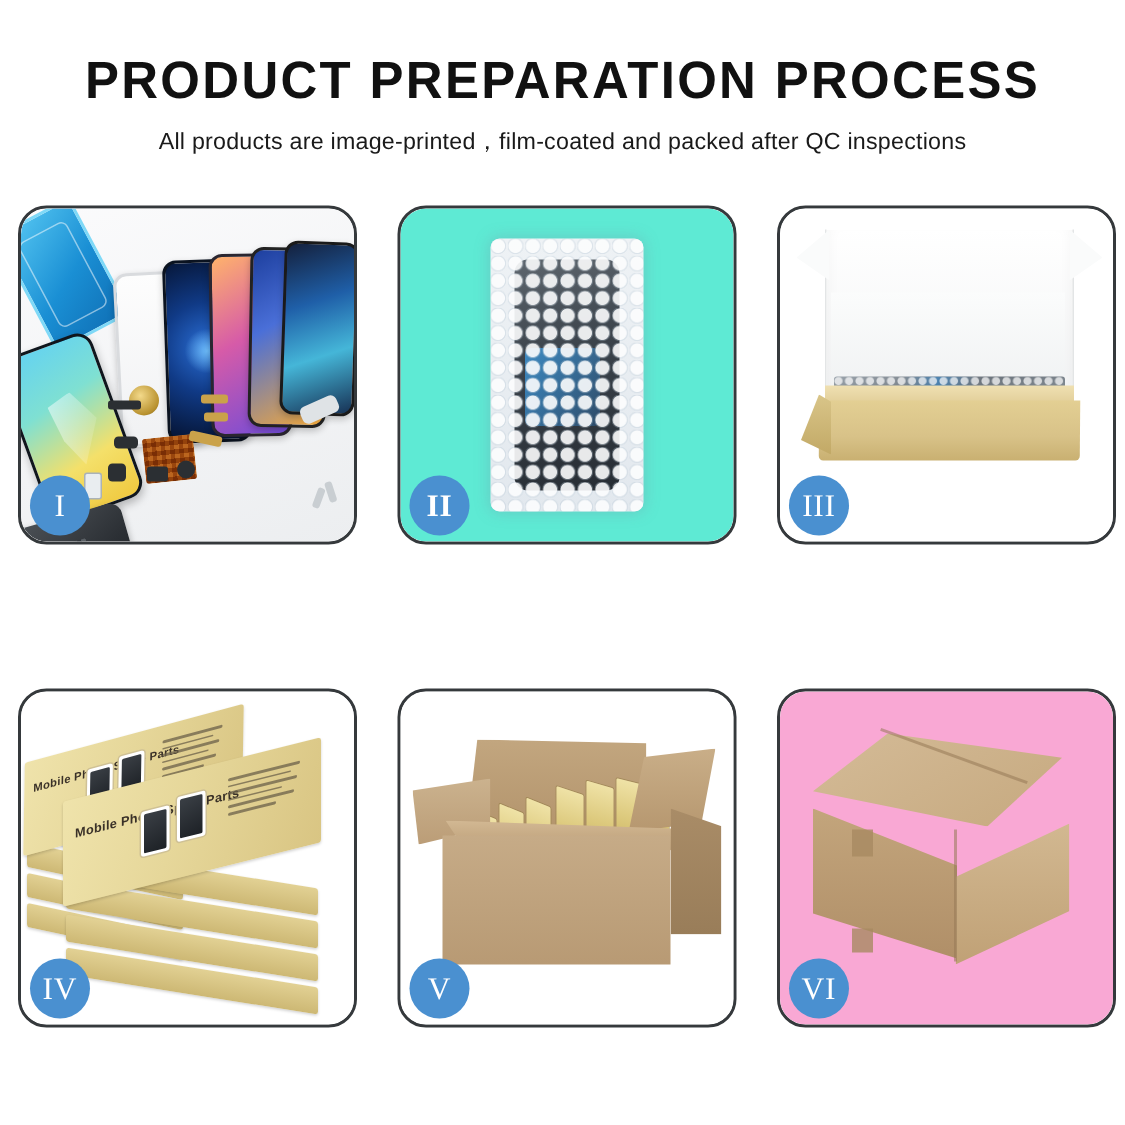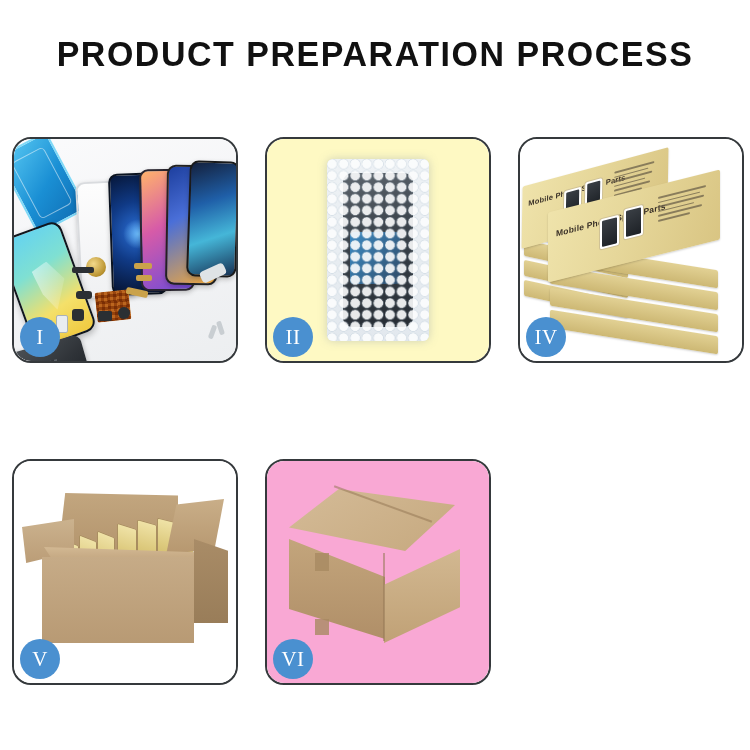--- a/index.html
+++ b/index.html
@@ -94,21 +94,21 @@
   .chipgrid{position:absolute;left:82px;top:152px;width:34px;height:30px;
     background:repeating-linear-gradient(90deg,#b8742a 0 3px,#e0a860 3px 6px),
                repeating-linear-gradient(0deg,#a8641f 0 3px,#d59a52 3px 6px);
     background-blend-mode:multiply;transform:rotate(-6deg);border-radius:2px;}
   .coil{position:absolute;left:72px;top:118px;width:20px;height:20px;border-radius:50%;
     background:radial-gradient(circle at 38% 34%,#f3d98a,#b8912e 70%,#6d5415);}
   .flex{position:absolute;background:#caa24a;border-radius:2px;}
   .part{position:absolute;background:#2b2f33;border-radius:2px;}
 
   
-  .p2{background:#fef9c3;}
+  .p2{background:#5eead4;font-weight:bold;}
   .bubblepack{
     position:absolute;left:50%;top:50%;width:102px;height:182px;margin:-91px 0 0 -51px;
     background:linear-gradient(180deg,#eef2f5 0%,#e2e8ee 100%);
     border-radius:6px;box-shadow:0 0 10px rgba(120,140,160,.35);
   }
   .innerpart{
     position:absolute;left:16px;top:14px;right:16px;bottom:14px;border-radius:9px;
     background:linear-gradient(165deg,#5e666e 0%,#3b434b 40%,#262c33 100%);
   }
   .innerpart::after{content:"";position:absolute;left:10%;top:38%;width:72%;height:34%;
@@ -201,20 +201,21 @@
   .c6seam{position:absolute;background:rgba(150,120,85,.55);}
   .c6tape{position:absolute;background:rgba(168,137,98,.8);}
 </style>
 </head>
 <body>
 
 <div class="page">
 
   <div class="header">
     <div class="title">PRODUCT PREPARATION PROCESS</div>
+    <div class="subtitle">All products are image-printed，film-coated and packed after QC inspections</div>
   </div>
 
   <div class="grid">
 
     <div class="panel">
       <div class="stage p1">
         <div class="adh"></div>
         <div class="scr lcd1"></div>
         <div class="scr lcd2"></div>
         <div class="scr lcd3"></div>
@@ -244,20 +245,31 @@
       <div class="stage p2">
         <div class="bubblepack">
           <div class="innerpart"></div>
           <div class="bubbles2"></div>
           <div class="bubbles"></div>
         </div>
         <div class="badge">II</div>
       </div>
     </div>
 
+    <div class="panel">
+      <div class="stage p3">
+        <div class="lidback"></div>
+        <div class="innerfoam"></div>
+        <div class="content3"></div>
+        <div class="boxrim3"></div>
+        <div class="boxfront3"></div>
+        <div class="sideflap3"></div>
+        <div class="badge">III</div>
+      </div>
+    </div>
 
     <div class="panel">
       <div class="stage p4">
 
         <div class="kbox kbside" style="left:4px;top:92px;width:104px;height:16px;transform:skewY(12deg);"></div>
         <div class="kbox kbside" style="left:4px;top:112px;width:104px;height:16px;transform:skewY(12deg);"></div>
         <div class="kbox kbside" style="left:4px;top:132px;width:104px;height:16px;transform:skewY(12deg);"></div>
         <div class="kbox kbside" style="left:4px;top:152px;width:104px;height:16px;transform:skewY(12deg);"></div>
 
         <div class="kbox kbside" style="left:30px;top:118px;width:168px;height:18px;transform:skewY(9deg);"></div>

